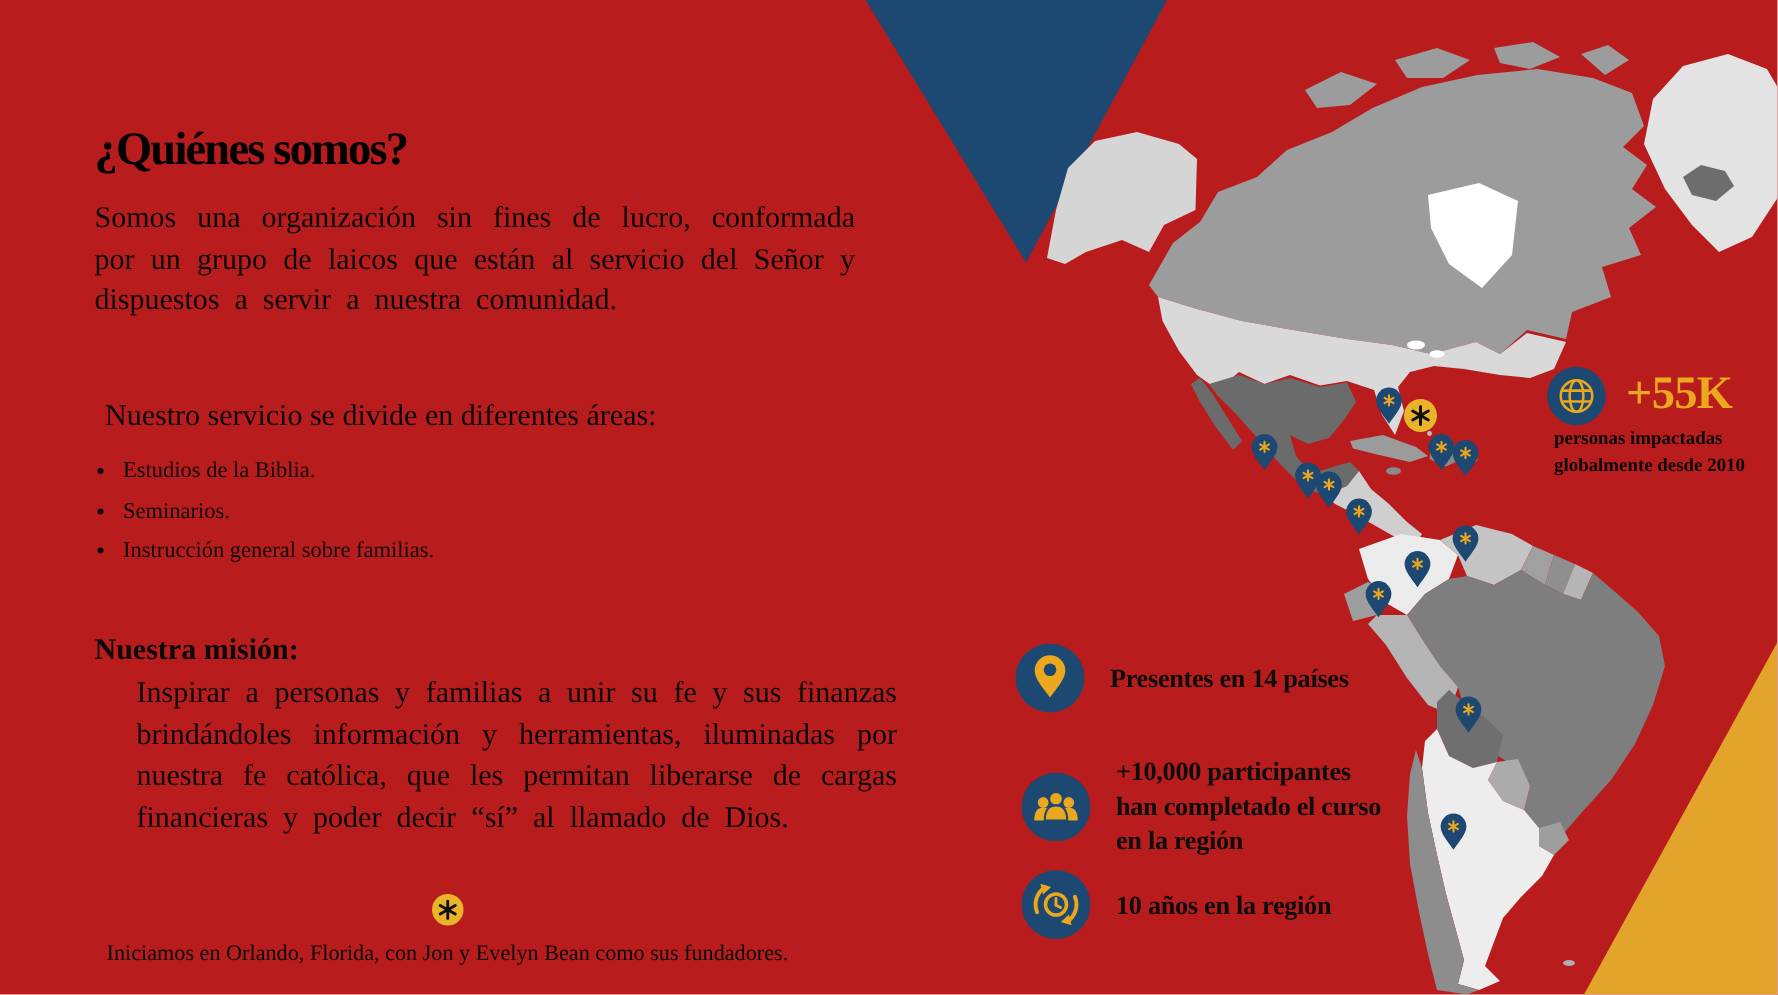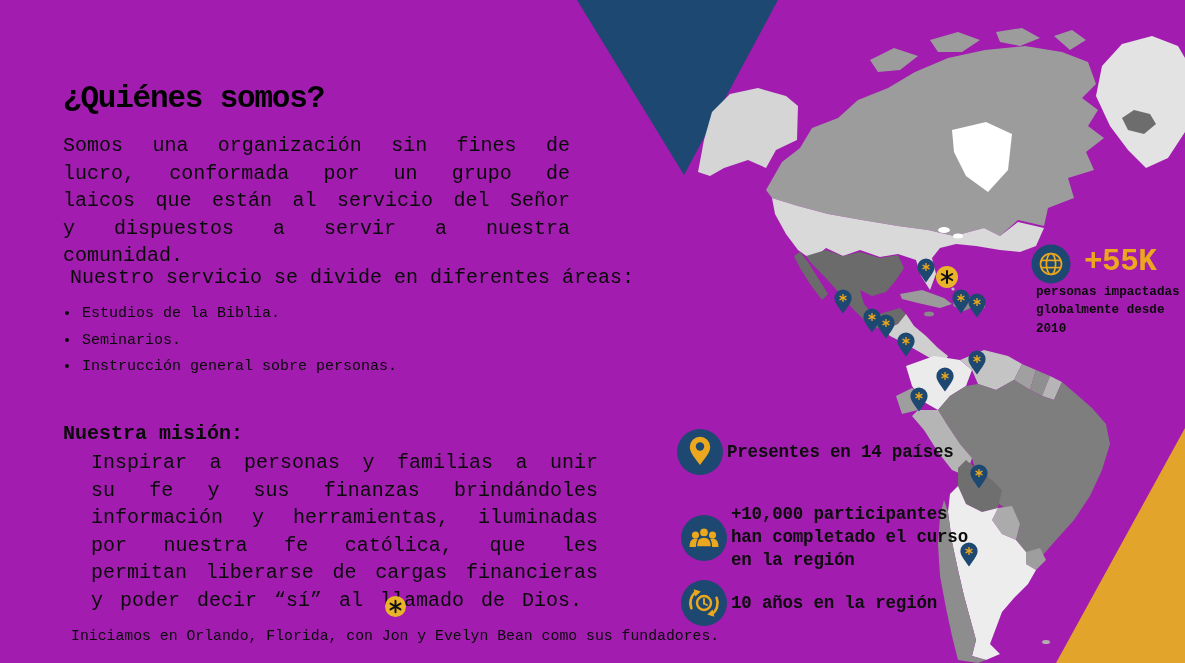--- a/index.html
+++ b/index.html
@@ -1,17 +1,17 @@
 <!DOCTYPE html>
 <html><head>
 <meta charset="utf-8">
 <style>
   html,body{margin:0;padding:0;background:#ffffff;}
-  .slide{position:relative;width:1185px;height:663px;background:#a21caf;overflow:hidden;
-         font-family:Liberation Mono, monospace;color:#0a0a0a;}
+  .slide{position:relative;width:1185px;height:663px;background:#b91c1c;overflow:hidden;
+         font-family:Liberation Serif, serif;color:#0a0a0a;}
   .bg-svg{position:absolute;left:0;top:0;width:1185px;height:663px;}
 
   .title{position:absolute;left:63px;top:60px;font-size:31px;font-weight:700;
          letter-spacing:-1.2px;color:#000;}
   .intro{position:absolute;left:63px;top:112px;width:507px;font-size:20px;line-height:27.5px;
          text-align:justify;word-spacing:5px;}
   .lead{position:absolute;left:70px;top:246px;font-size:20px;}
   .services{position:absolute;left:45px;top:301px;margin:0;padding-left:35px;
             font-size:15px;line-height:26.5px;}
   .services li{padding-left:2px;}
@@ -19,21 +19,21 @@
   .mission{position:absolute;left:63px;top:429px;width:507px;font-size:20px;line-height:27.5px;
            text-align:justify;word-spacing:5px;margin-left:28px;}
   .founders{position:absolute;left:71px;top:595px;display:flex;align-items:center;gap:10px;
             font-size:14.8px;flex-direction:column;}
 
   .impact{position:absolute;left:1031px;top:244px;display:flex;align-items:flex-start;gap:13px;}
   .impact-value{font-size:31px;font-weight:700;color:#EBA71D;letter-spacing:-0.5px;}
   .impact-caption{position:absolute;left:1036px;top:283px;width:152px;font-size:12.6px;
                   font-weight:700;line-height:1.45;}
 
-  .stat-row{position:absolute;display:flex;align-items:center;gap:4px;}
+  .stat-row{position:absolute;display:flex;align-items:center;gap:17px;}
   .stat-row.r1{left:677px;top:429px;}
   .stat-row.r2{left:681px;top:503px;}
   .stat-row.r3{left:681px;top:580px;justify-content:center;}
   .stat-text{font-size:17.5px;font-weight:700;line-height:23px;letter-spacing:-0.2px;color:#0d0d0d;}
   .icon-block{flex:0 0 auto;display:block;}
 </style>
 </head>
 <body>
 
 <div class="slide">
@@ -112,21 +112,21 @@
         <use href="#map-pin-shape" transform="translate(969,554)"></use>
       </g>
   </svg>
 
   <h1 class="title">¿Quiénes somos?</h1>
   <p class="intro">Somos una organización sin fines de lucro, conformada por un grupo de laicos que están al servicio del Señor y dispuestos a servir a nuestra comunidad.</p>
   <p class="lead">Nuestro servicio se divide en diferentes áreas:</p>
   <ul class="services">
     <li>Estudios de la Biblia.</li>
     <li>Seminarios.</li>
-    <li>Instrucción general sobre personas.</li>
+    <li>Instrucción general sobre familias.</li>
   </ul>
   <p class="mission-h">Nuestra misión:</p>
   <p class="mission">Inspirar a personas y familias a unir su fe y sus finanzas brindándoles información y herramientas, iluminadas por nuestra fe católica, que les permitan liberarse de cargas financieras y poder decir “sí” al llamado de Dios.</p>
 
   <div class="founders">
     <svg width="23" height="23" viewBox="-11.5 -11.5 23 23" class="icon-block">
       <circle r="10.5" fill="#E9B32A"></circle>
       <g stroke="#111111" stroke-width="1.9" stroke-linecap="round">
         <line y1="-5.8" y2="5.8"></line>
         <line y1="-5.8" y2="5.8" transform="rotate(60)"></line>

